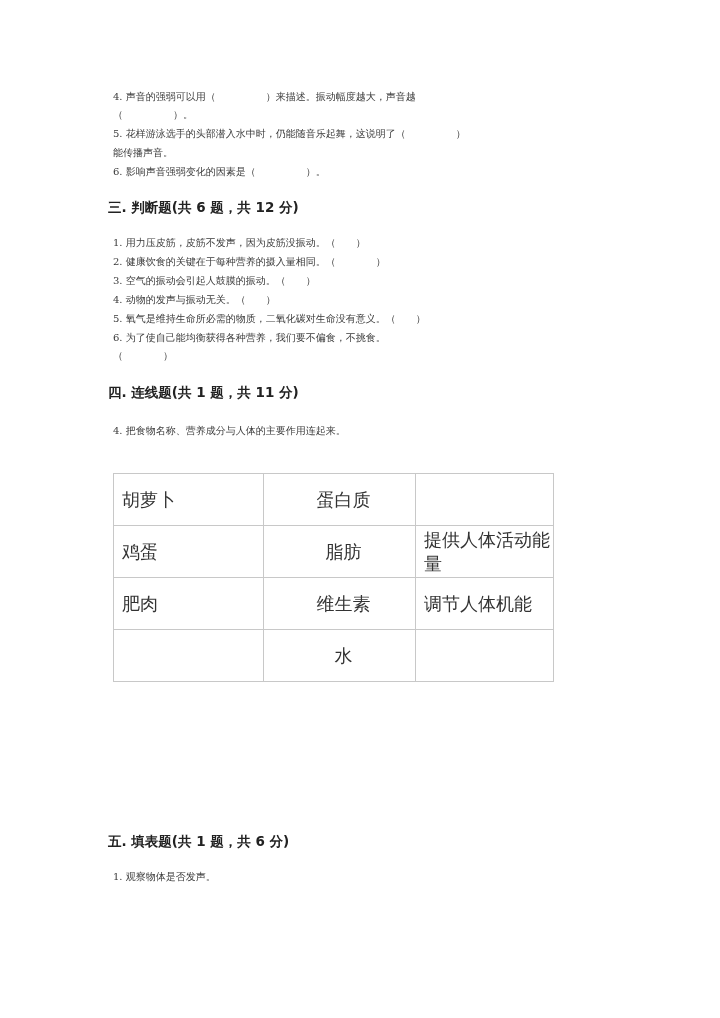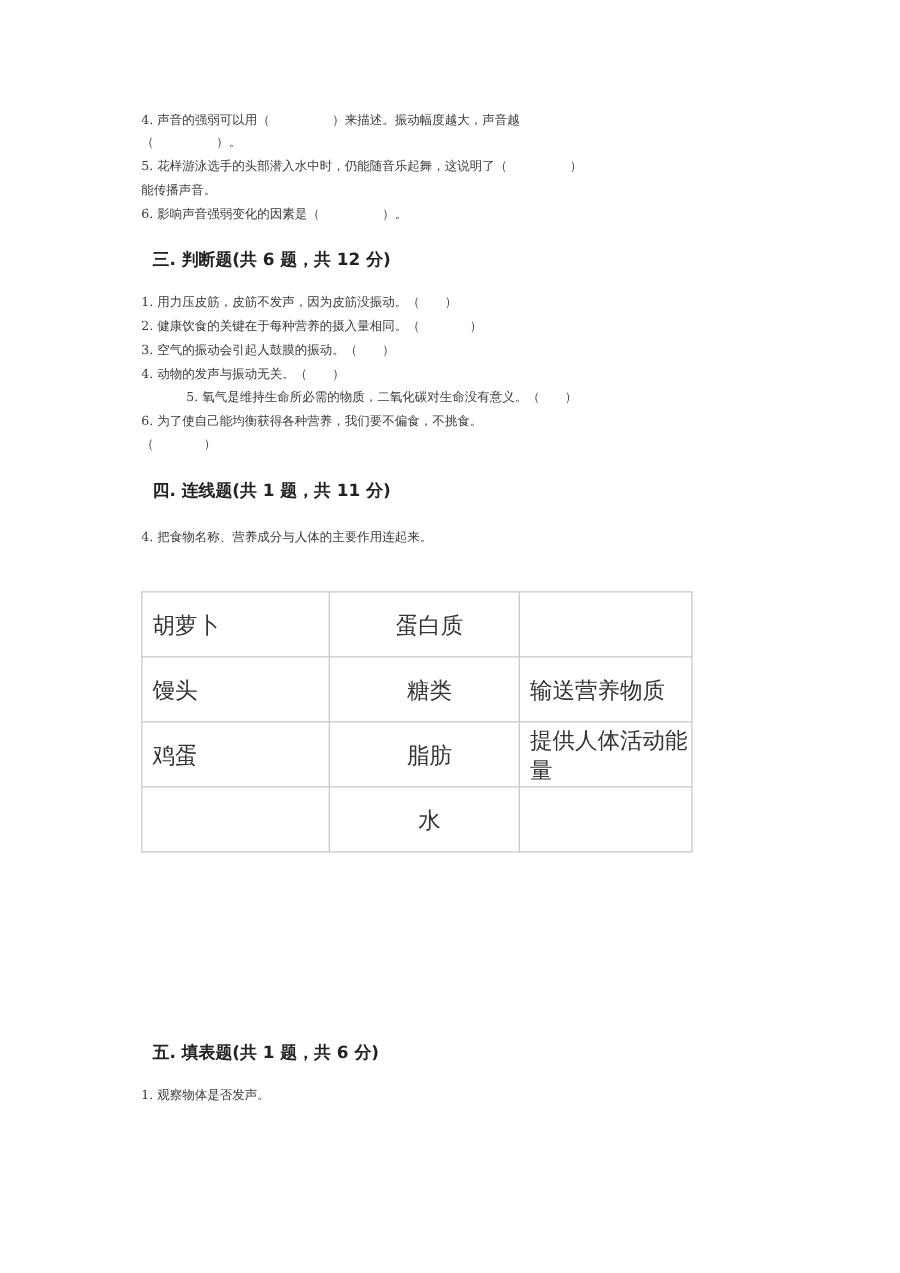--- a/index.html
+++ b/index.html
@@ -1,19 +1,19 @@
 <!DOCTYPE html>
 <html><head>
 <meta charset="utf-8">
 <style>
   html, body { margin:0; padding:0; background:#ffffff; }
   body { width:720px; height:1018px; position:relative; overflow:hidden;
          font-family:"DejaVu Serif","Liberation Serif",serif; color:#333; }
   .line { position:absolute; left:113px; font-size:10px; line-height:18px; white-space:pre; color:#3a3a3a; }
-  .heading { position:absolute; left:122px; font-size:13.5px; font-weight:bold; color:#222;
+  .heading { position:absolute; left:108px; font-size:13.5px; font-weight:bold; color:#222;
              font-family:"DejaVu Sans","Liberation Sans",sans-serif; white-space:pre; }
   table.match { position:absolute; left:113px; top:473px; border-collapse:collapse;
                 font-family:"DejaVu Sans","Liberation Sans",sans-serif; font-size:18px; color:#333; }
   table.match td { border:1px solid #c8c8c8; height:51px; padding:0 0 0 8px; vertical-align:middle; }
   table.match td.c0 { width:141px; }
   table.match td.c1 { width:143px;text-align:center; }
   table.match td.c2 { width:129px; }
 </style>
 </head>
 <body>
@@ -22,43 +22,43 @@
 <div class="line" style="top:106px;">（　　　　　）。</div>
 <div class="line" style="top:125px;">5. 花样游泳选手的头部潜入水中时，仍能随音乐起舞，这说明了（　　　　　）</div>
 <div class="line" style="top:144px;text-align:right;">能传播声音。</div>
 <div class="line" style="top:163px;">6. 影响声音强弱变化的因素是（　　　　　）。</div>
 
 <div class="heading" style="top:199px;">三. 判断题(共 6 题，共 12 分)</div>
 <div class="line" style="top:234px;">1. 用力压皮筋，皮筋不发声，因为皮筋没振动。（　　）</div>
 <div class="line" style="top:253px;">2. 健康饮食的关键在于每种营养的摄入量相同。（　　　　）</div>
 <div class="line" style="top:272px;">3. 空气的振动会引起人鼓膜的振动。（　　）</div>
 <div class="line" style="top:291px;">4. 动物的发声与振动无关。（　　）</div>
-<div class="line" style="top:310px;margin-left:36px;">5. 氧气是维持生命所必需的物质，二氧化碳对生命没有意义。（　　）</div>
+<div class="line" style="top:310px;">5. 氧气是维持生命所必需的物质，二氧化碳对生命没有意义。（　　）</div>
 <div class="line" style="top:329px;">6. 为了使自己能均衡获得各种营养，我们要不偏食，不挑食。</div>
 <div class="line" style="top:347px;">（　　　　）</div>
 
 <div class="heading" style="top:384px;">四. 连线题(共 1 题，共 11 分)</div>
 <div class="line" style="top:422px;">4. 把食物名称、营养成分与人体的主要作用连起来。</div>
 
 <table class="match">
   <tbody>
       <tr>
     <td class="c0">胡萝卜</td>
     <td class="c1">蛋白质</td>
     <td class="c2"></td>
   </tr>
   <tr>
-    <td class="c0">馒头</td>
-    <td class="c1">糖类</td>
-    <td class="c2">输送营养物质</td>
-  </tr>
-  <tr>
     <td class="c0">鸡蛋</td>
     <td class="c1">脂肪</td>
     <td class="c2">提供人体活动能量</td>
+  </tr>
+  <tr>
+    <td class="c0">肥肉</td>
+    <td class="c1">维生素</td>
+    <td class="c2">调节人体机能</td>
   </tr>
   <tr>
     <td class="c0"></td>
     <td class="c1">水</td>
     <td class="c2"></td>
   </tr>
 </tbody>
   </table>
 
 <div class="heading" style="top:833px;">五. 填表题(共 1 题，共 6 分)</div>

